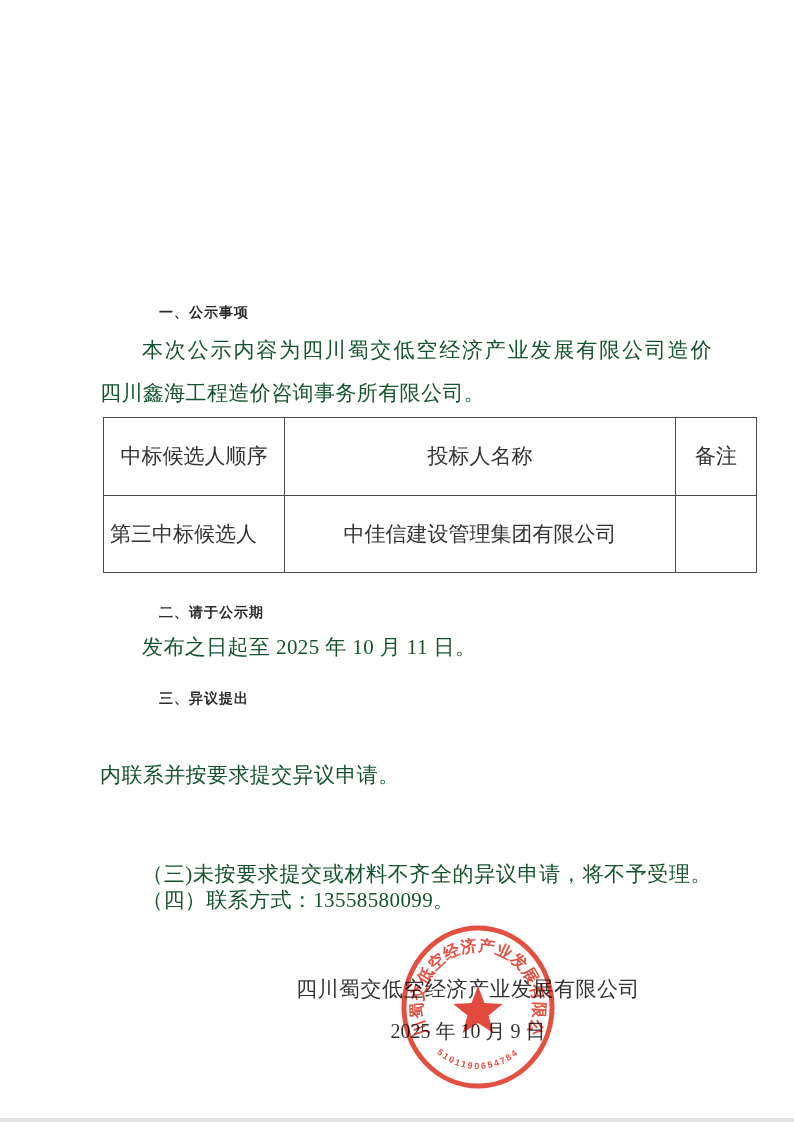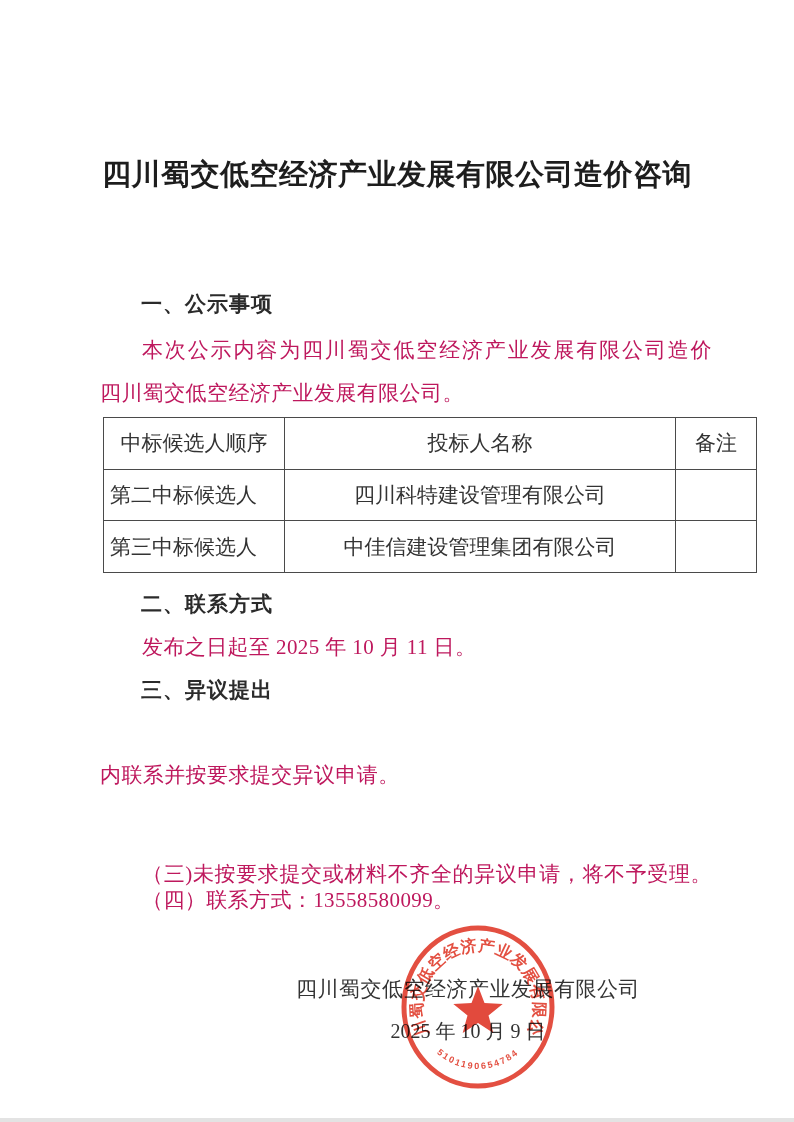--- a/index.html
+++ b/index.html
@@ -5,25 +5,25 @@
   html,body{margin:0;padding:0;background:#ffffff;}
   .page{
     position:relative;width:794px;height:1122px;background:#ffffff;overflow:hidden;
     font-family:"Liberation Serif","DejaVu Serif",serif;color:#303030;
   }
   .title{
     position:absolute;top:148px;left:40px;width:714px;text-align:center;
     font-size:29px;font-weight:700;color:#1d1d1d;line-height:52px;letter-spacing:0.5px;
   }
   .hline{ 
-    position:absolute;left:141px;font-family:"Liberation Sans","DejaVu Sans",sans-serif;
-    font-weight:700;font-size:21px;color:#2b2b2b;letter-spacing:1px;white-space:nowrap;
+    position:absolute;left:159px;font-family:"Liberation Sans","DejaVu Sans",sans-serif;
+    font-weight:700;font-size:14px;color:#2b2b2b;letter-spacing:1px;white-space:nowrap;margin-top:14px;
   }
   .tline{ 
-    position:absolute;left:100px;width:612px;font-size:21px;color:#be185d;
+    position:absolute;left:100px;width:612px;font-size:21px;color:#14532d;
     letter-spacing:0.4px;white-space:nowrap;
   }
   .tline.fill{white-space:normal;text-align:justify;text-align-last:justify;}
   .tline.ind{text-indent:42px;}
   table.bid{
     position:absolute;top:417px;left:103px;width:614px;height:156px;
     border-collapse:collapse;table-layout:fixed;font-size:21px;color:#333333;
   }
   table.bid td{border:1px solid #4a4a4a;padding:0 6px;height:39px;vertical-align:middle;}
   td.c1{width:168px;text-align:left;padding-left:12px;margin-top:13px;}
@@ -45,48 +45,42 @@
   .scan-edge{
     position:absolute;left:0;bottom:0;width:100%;height:4px;background:#e3e3e3;
   }
 </style>
 </head>
 <body>
 
 <div class="page">
 
   <div class="title">
-    <div>四川蜀交低空经济产业发展有限公司造价咨询</div>
   </div>
 
   <div class="hline" style="top:290px">一、公示事项</div>
   <div class="tline fill ind" style="top:336px">本次公示内容为四川蜀交低空经济产业发展有限公司造价</div>
-  <div class="tline" style="top:379px">四川蜀交低空经济产业发展有限公司。</div>
+  <div class="tline" style="top:379px">四川鑫海工程造价咨询事务所有限公司。</div>
 
   <table class="bid">
     <tbody>
         <tr class="hd">
       <td class="c1">中标候选人顺序</td>
       <td class="c2">投标人名称</td>
       <td class="c3">备注</td>
     </tr>
     <tr>
-      <td class="c1">第二中标候选人</td>
-      <td class="c2">四川科特建设管理有限公司</td>
-      <td class="c3"></td>
-    </tr>
-    <tr>
       <td class="c1">第三中标候选人</td>
       <td class="c2">中佳信建设管理集团有限公司</td>
       <td class="c3"></td>
     </tr>
   </tbody>
     </table>
 
-  <div class="hline" style="top:590px">二、联系方式</div>
+  <div class="hline" style="top:590px">二、请于公示期</div>
   <div class="tline ind" style="top:633px">发布之日起至 2025 年 10 月 11 日。</div>
 
   <div class="hline" style="top:676px">三、异议提出</div>
   <div class="tline" style="top:761px">内联系并按要求提交异议申请。</div>
   <div class="tline fill ind" style="top:860px">（三)未按要求提交或材料不齐全的异议申请，将不予受理。</div>
   <div class="tline ind" style="top:886px">（四）联系方式：13558580099。</div>
 
   <div class="sig-company">四川蜀交低空经济产业发展有限公司</div>
   <div class="sig-date">2025 年 10 月 9 日</div>
 

